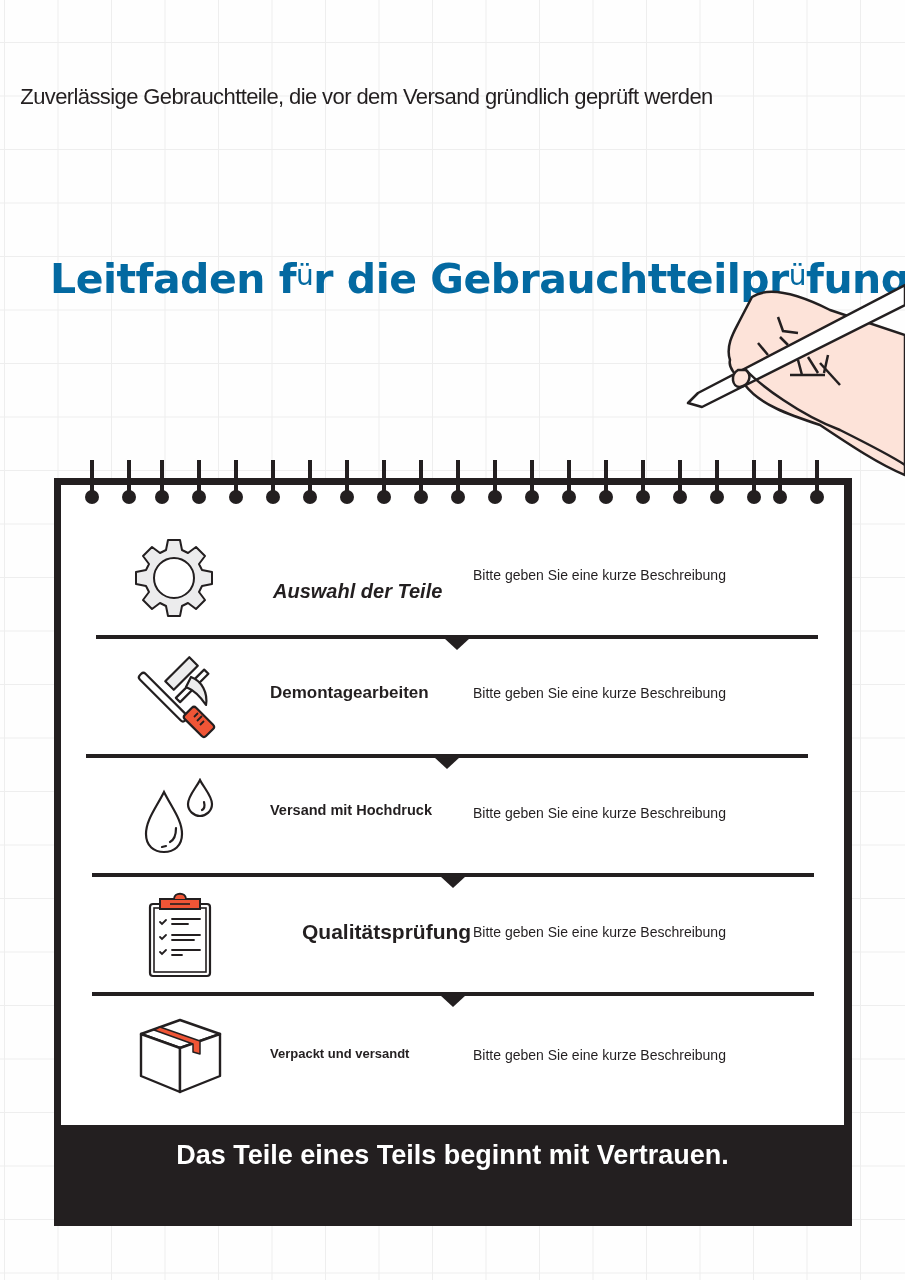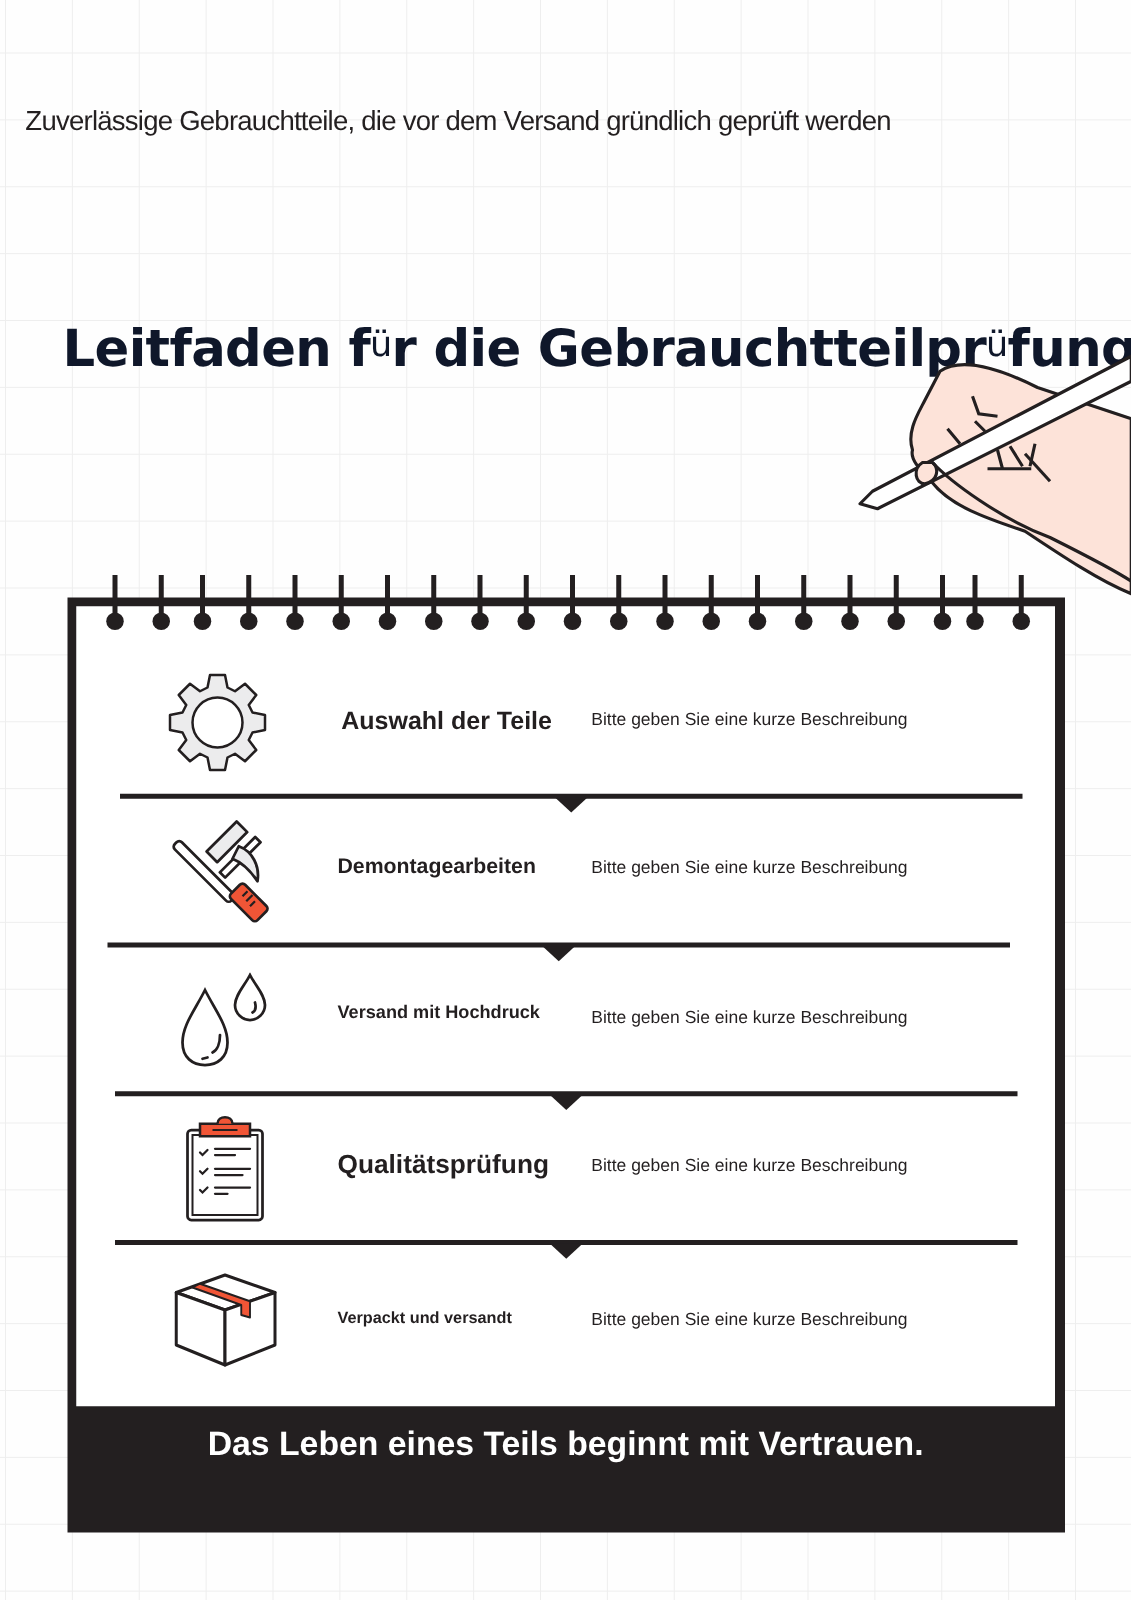--- a/index.html
+++ b/index.html
@@ -14,21 +14,21 @@
     font-family: "Liberation Sans", sans-serif;
     color: #231f20;
   }
   .subtitle {
     position: absolute; top: 84px; left: 0; width: 733px; text-align: center;
     font-size: 22px; letter-spacing: -0.6px; color: #231f20;
     font-family: "Liberation Sans", sans-serif;
   }
   .title {
     position: absolute; top: 255px; left: 50px; width: 820px;
-    font-size: 41px; font-weight: bold; color: #0f172a; letter-spacing: -0.5px;
+    font-size: 41px; font-weight: bold; color: #0369a1; letter-spacing: -0.5px;
     font-family: "DejaVu Sans", sans-serif; white-space: nowrap;
   }
   .title .small-u { font-size: 28px; font-weight: normal; vertical-align: 8px; }
   .hand { position: absolute; left: 680px; top: 275px; width: 225px; height: 210px; }
 
   .notebook {
     position: absolute; left: 54px; top: 478px; width: 798px; height: 748px;
     background: #231f20;
   }
   .page {
@@ -64,21 +64,21 @@
 <body>
 
 <div class="subtitle">Zuverlässige Gebrauchtteile, die vor dem Versand gründlich geprüft werden</div>
 
 <div class="title"><span>Leitfaden f</span><span class="small-u">ü</span><span>r die Gebrauchtteilpr</span><span class="small-u">ü</span><span>fung</span></div>
 
 <div class="notebook">
   <div class="page"></div>
 </div>
 
-<div class="footer-text">Das Leben eines Teils beginnt mit Vertrauen.</div>
+<div class="footer-text">Das Teile eines Teils beginnt mit Vertrauen.</div>
 
 <div class="rings">
   <div class="ring" style="left:90px"></div>
   <div class="ring" style="left:127px"></div>
   <div class="ring" style="left:160px"></div>
   <div class="ring" style="left:197px"></div>
   <div class="ring" style="left:234px"></div>
   <div class="ring" style="left:271px"></div>
   <div class="ring" style="left:308px"></div>
   <div class="ring" style="left:345px"></div>
@@ -108,21 +108,21 @@
   <path d="M140 88 L 160 110" fill="none" stroke="#231f20" stroke-width="2.5"></path>
 </svg>
 
 <div class="step" style="top:530px; height:100px;">
   <svg class="icon" style="left:134px; top:8px; width:80px; height:80px;" viewBox="0 0 80 80">
     <g transform="translate(40 40)">
       <path d="M -6 -38 L 6 -38 L 8 -28 L 14 -25 L 22 -31 L 31 -22 L 25 -14 L 28 -8 L 38 -6 L 38 6 L 28 8 L 25 14 L 31 22 L 22 31 L 14 25 L 8 28 L 6 38 L -6 38 L -8 28 L -14 25 L -22 31 L -31 22 L -25 14 L -28 8 L -38 6 L -38 -6 L -28 -8 L -25 -14 L -31 -22 L -22 -31 L -14 -25 L -8 -28 Z" fill="#ececed" stroke="#231f20" stroke-width="2" stroke-linejoin="round"></path>
       <circle r="20" fill="#ffffff" stroke="#231f20" stroke-width="2"></circle>
     </g>
   </svg>
-  <div class="label" style="left:273px; top:36px; font-size:20px;">Auswahl der Teile</div>
+  <div class="label" style="left:273px; top:50px; font-size:20px;font-style:italic;">Auswahl der Teile</div>
   <div class="desc" style="top:37px;">Bitte geben Sie eine kurze Beschreibung</div>
 </div>
 <div class="divider" style="left:96px; top:635px; width:722px;"></div>
 
 <div class="step" style="top:650px; height:100px;text-align:center;">
   <svg class="icon" style="left:136px; top:5px; width:80px; height:85px;" viewBox="0 0 80 85">
     <g stroke="#231f20" stroke-width="2.2" stroke-linejoin="round">
       <rect x="-4" y="-36" width="8" height="64" rx="3" transform="translate(30 45) rotate(-45)" fill="#ffffff"></rect>
       <rect x="-3" y="-40" width="6" height="40" transform="translate(42 45) rotate(45)" fill="#ffffff"></rect>
       <rect x="-8" y="-8" width="16" height="30" rx="3" transform="translate(58 62) rotate(-45)" fill="#f05536"></rect>
@@ -163,21 +163,21 @@
         <line x1="24" y1="27" x2="52" y2="27"></line>
         <line x1="24" y1="32" x2="40" y2="32"></line>
       <path d="M 12 45 l 2 2 l 4 -4"></path>
         <line x1="24" y1="43" x2="52" y2="43"></line>
         <line x1="24" y1="48" x2="46" y2="48"></line>
       <path d="M 12 60 l 2 2 l 4 -4"></path>
         <line x1="24" y1="58" x2="52" y2="58"></line>
         <line x1="24" y1="63" x2="34" y2="63"></line>
     </g>
   </svg>
-  <div class="label" style="top:30px; font-size:21px;">Qualitätsprüfung</div>
+  <div class="label" style="top:30px; font-size:21px;margin-left:32px;">Qualitätsprüfung</div>
   <div class="desc" style="top:34px;">Bitte geben Sie eine kurze Beschreibung</div>
 </div>
 <div class="divider" style="left:92px; top:992px; width:722px;"></div>
 
 <div class="step" style="top:1010px; height:100px;">
   <svg class="icon" style="left:138px; top:8px; width:84px; height:80px;" viewBox="0 0 84 80">
     <g stroke="#231f20" stroke-width="2.4" stroke-linejoin="round">
       <path d="M 3 16 L 42 2 L 82 16 L 42 30 Z" fill="#ffffff"></path>
       <path d="M 3 16 L 42 30 L 42 74 L 3 58 Z" fill="#ffffff"></path>
       <path d="M 42 30 L 82 16 L 82 58 L 42 74 Z" fill="#ffffff"></path>

